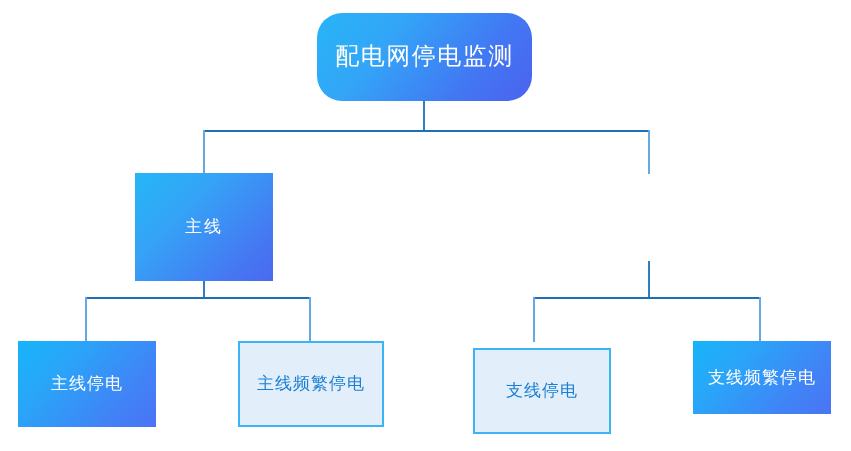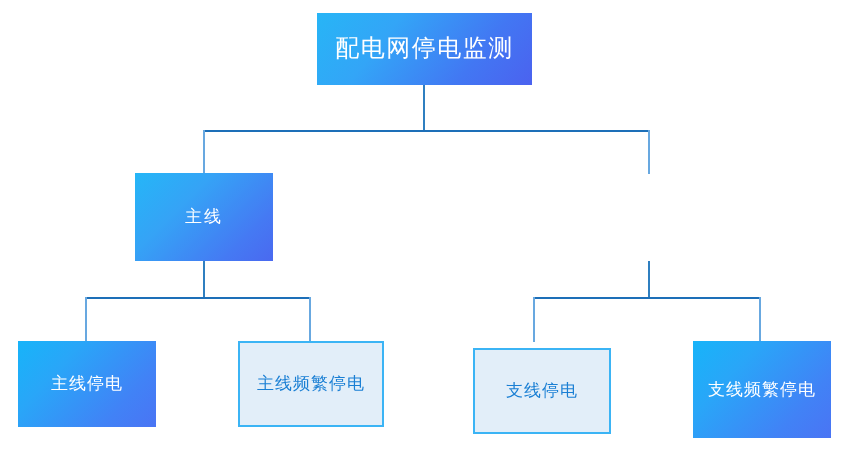--- a/index.html
+++ b/index.html
@@ -93,26 +93,26 @@
   <div class="line v dark" style="left:203px; top:261px; height:37px;"></div>
   <div class="line h" style="left:85px; top:297px; width:226px;"></div>
   <div class="line v" style="left:85px; top:297px; height:45px;"></div>
   <div class="line v" style="left:309px; top:297px; height:45px;"></div>
 
   <div class="line v dark" style="left:648px; top:261px; height:37px;"></div>
   <div class="line h" style="left:533px; top:297px; width:228px;"></div>
   <div class="line v" style="left:533px; top:297px; height:45px;"></div>
   <div class="line v" style="left:759px; top:297px; height:45px;"></div>
 
-  <div class="node filled root" style="left:317px; top:13px; width:215px; height:72px;">配电网停电监测</div>
+  <div class="node filled root" style="left:317px; top:13px; width:215px; height:88px;border-radius:25px;">配电网停电监测</div>
 
-  <div class="node filled branch" style="left:135px; top:173px; width:138px; height:88px;">主线</div>
+  <div class="node filled branch" style="left:135px; top:173px; width:138px; height:108px;">主线</div>
 
 
   <div class="node outlined" style="left:238px; top:341px; width:146px; height:86px;">主线频繁停电</div>
 
   <div class="node filled leaf-filled" style="left:18px; top:341px; width:138px; height:86px;">主线停电</div>
 
   <div class="node outlined" style="left:473px; top:348px; width:138px; height:86px;">支线停电</div>
 
-  <div class="node filled leaf-filled" style="left:693px; top:341px; width:138px; height:97px;">支线频繁停电</div>
+  <div class="node filled leaf-filled" style="left:693px; top:341px; width:138px; height:73px;">支线频繁停电</div>
 
 </div>
 
 </body></html>

